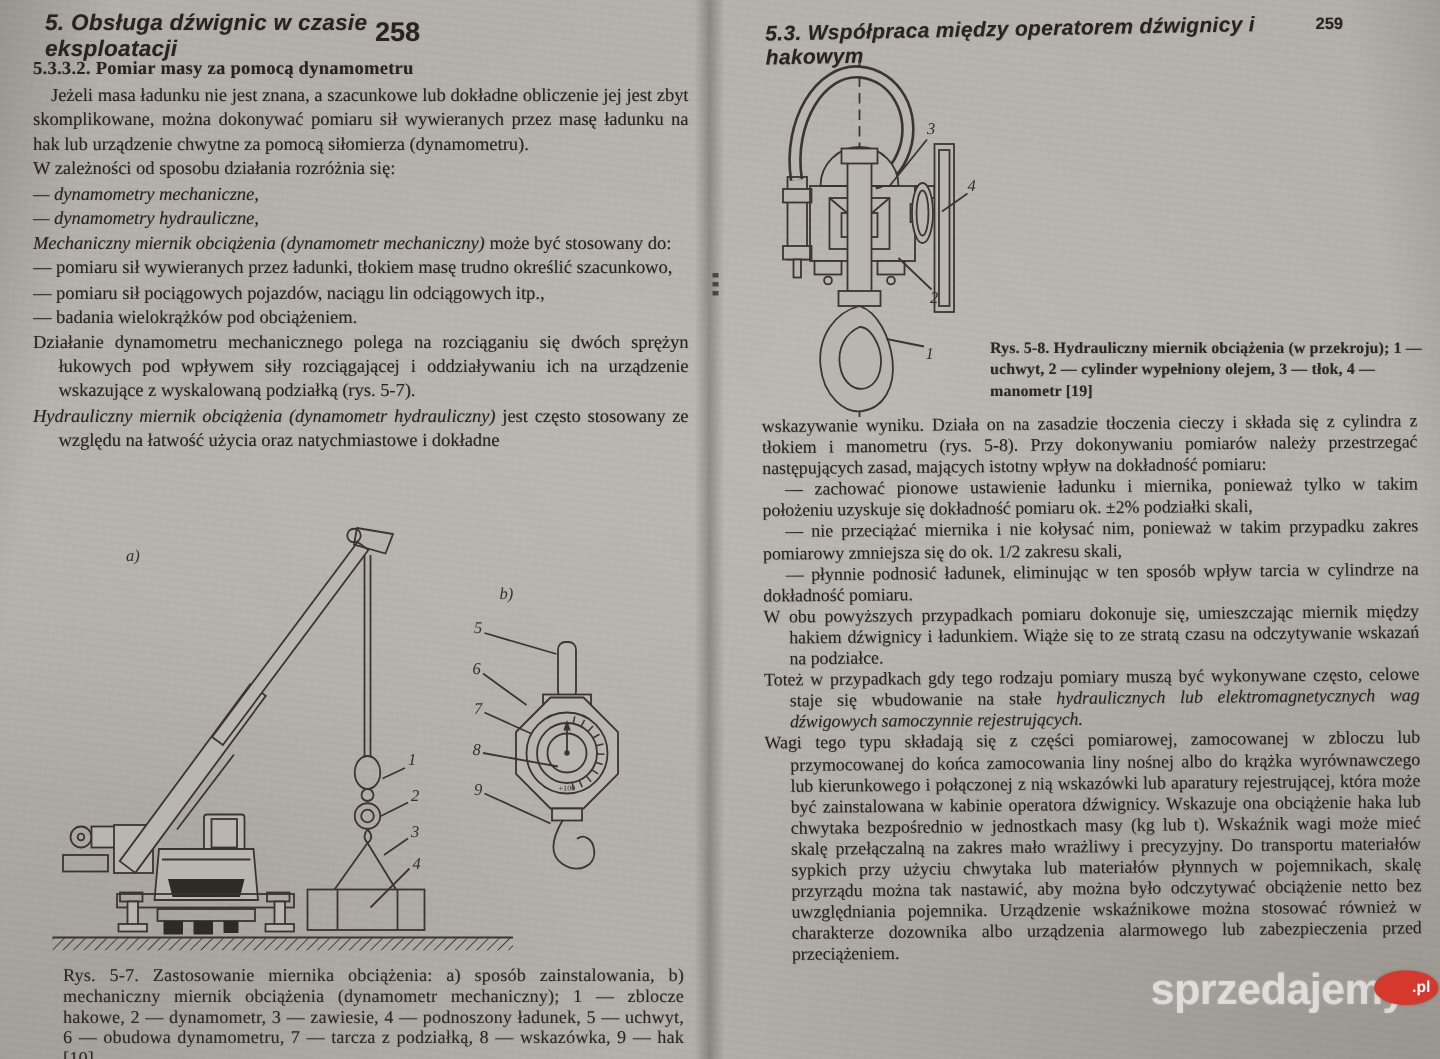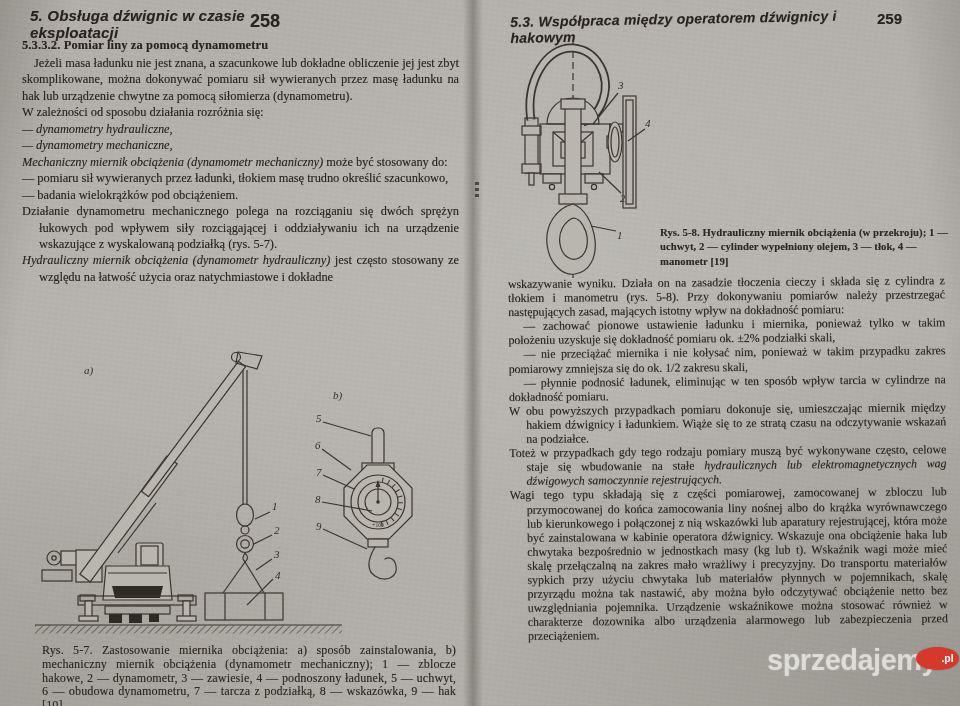--- a/index.html
+++ b/index.html
@@ -22,21 +22,21 @@
   
   .lp-header{position:absolute;left:30px;top:7px;width:300px;
     font-family:"Liberation Sans",sans-serif;font-style:italic;font-weight:bold;
     font-size:15px;letter-spacing:.2px;}
   .lp-pagenum{position:absolute;left:250px;top:11px;font-family:"Liberation Sans",sans-serif;
     font-weight:bold;font-size:18px;}
   .rp-header{position:absolute;left:510px;top:14px;width:360px;
     font-family:"Liberation Sans",sans-serif;font-style:italic;font-weight:bold;
     font-size:14px;letter-spacing:.2px;transform:rotate(-1.1deg);transform-origin:left top;}
   .rp-pagenum{position:absolute;left:877px;top:10px;font-family:"Liberation Sans",sans-serif;
-    font-weight:bold;font-size:15px;text-align:center;}
+    font-weight:bold;font-size:11px;text-align:center;}
   
   .lp-section{position:absolute;left:22px;top:38px;font-weight:bold;font-size:12.3px;letter-spacing:.2px;}
   
   .lp-body{position:absolute;left:22px;top:55px;width:437px;
     font-size:12.3px;line-height:16.45px;text-align:justify;}
   .rp-body{position:absolute;left:511px;top:277px;width:437px;
     font-size:11.9px;line-height:14.1px;text-align:justify;
     transform:rotate(-0.5deg);transform-origin:left bottom;}
   p.para{margin:0;}
   .p-first{margin-left:6px;text-indent:12px;}
@@ -73,29 +73,30 @@
 <div class="paper"></div>
 <div class="gutter"></div>
 <div class="gutter-stamp">
     <i></i>
     <i></i>
     <i></i>
   </div>
 
 <div class="lp-header txt">5. Obsługa dźwignic w czasie eksploatacji</div>
 <div class="lp-pagenum txt">258</div>
-<div class="lp-section txt">5.3.3.2. Pomiar liny za pomocą dynamometru</div>
+<div class="lp-section txt">5.3.3.2. Pomiar masy za pomocą dynamometru</div>
 
 <div class="lp-body txt">
   <p class="para p-first">Jeżeli masa ładunku nie jest znana, a szacunkowe lub dokładne obliczenie jej jest zbyt skomplikowane, można dokonywać pomiaru sił wywieranych przez masę ładunku na hak lub urządzenie chwytne za pomocą siłomierza (dynamometru).</p>
   <p class="para p-flush">W zależności od sposobu działania rozróżnia się:</p>
+  <p class="para p-list it">— dynamometry mechaniczne,</p>
   <p class="para p-list it">— dynamometry hydrauliczne,</p>
-  <p class="para p-list it">— dynamometry mechaniczne,</p>
   <p class="para p-hang"><span class="it">Mechaniczny miernik obciążenia (dynamometr mechaniczny)</span><span> może być stosowany do:</span></p>
   <p class="para p-list">— pomiaru sił wywieranych przez ładunki, tłokiem masę trudno określić szacunkowo,</p>
+  <p class="para p-list">— pomiaru sił pociągowych pojazdów, naciągu lin odciągowych itp.,</p>
   <p class="para p-list">— badania wielokrążków pod obciążeniem.</p>
   <p class="para p-hang">Działanie dynamometru mechanicznego polega na rozciąganiu się dwóch sprężyn łukowych pod wpływem siły rozciągającej i oddziaływaniu ich na urządzenie wskazujące z wyskalowaną podziałką (rys. 5-7).</p>
   <p class="para p-hang"><span class="it">Hydrauliczny miernik obciążenia (dynamometr hydrauliczny)</span><span> jest często stosowany ze względu na łatwość użycia oraz natychmiastowe i dokładne</span></p>
 </div>
 
 <svg class="fig-left" viewBox="0 0 430 294">
   <defs>
     <pattern id="g-h1" width="5" height="5" patternUnits="userSpaceOnUse" patternTransform="rotate(45)">
       <line x1="0" y1="0" x2="0" y2="5" stroke="#3a352e" stroke-width="1.2"></line>
     </pattern>

